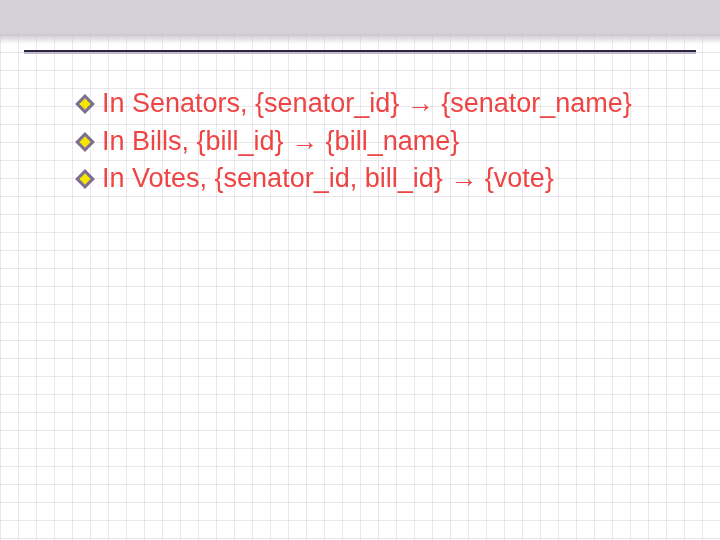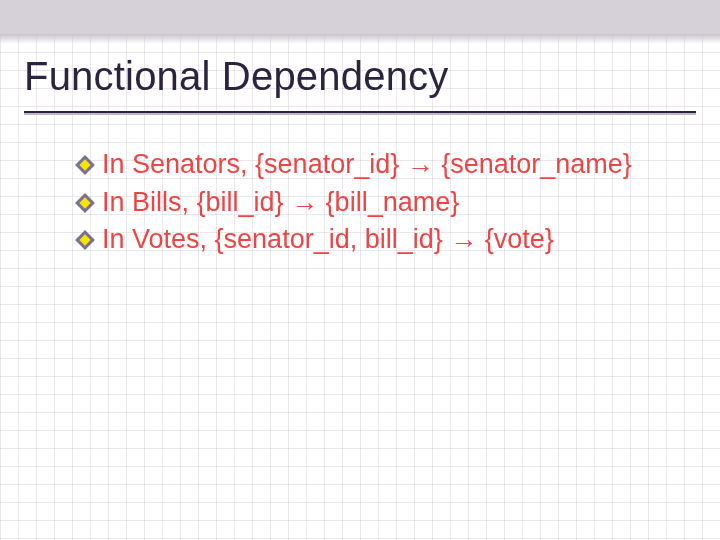--- a/index.html
+++ b/index.html
@@ -87,21 +87,20 @@
   }
 </style>
 </head>
 <body>
 
 <div class="top-strip"></div>
 <div class="top-strip-shadow"></div>
 <div class="grid-bg"></div>
 
 <div class="slide">
-  <div class="title">Functional Dependency</div>
   <div class="title-underline"></div>
 
   <div class="body-list">
 
     <div class="item">
       <div class="bullet">
         <div class="bullet-outer"></div>
           <div class="bullet-inner"></div>
       </div>
       <div class="item-text">In Senators, {senator_id} → {senator_name}</div>

